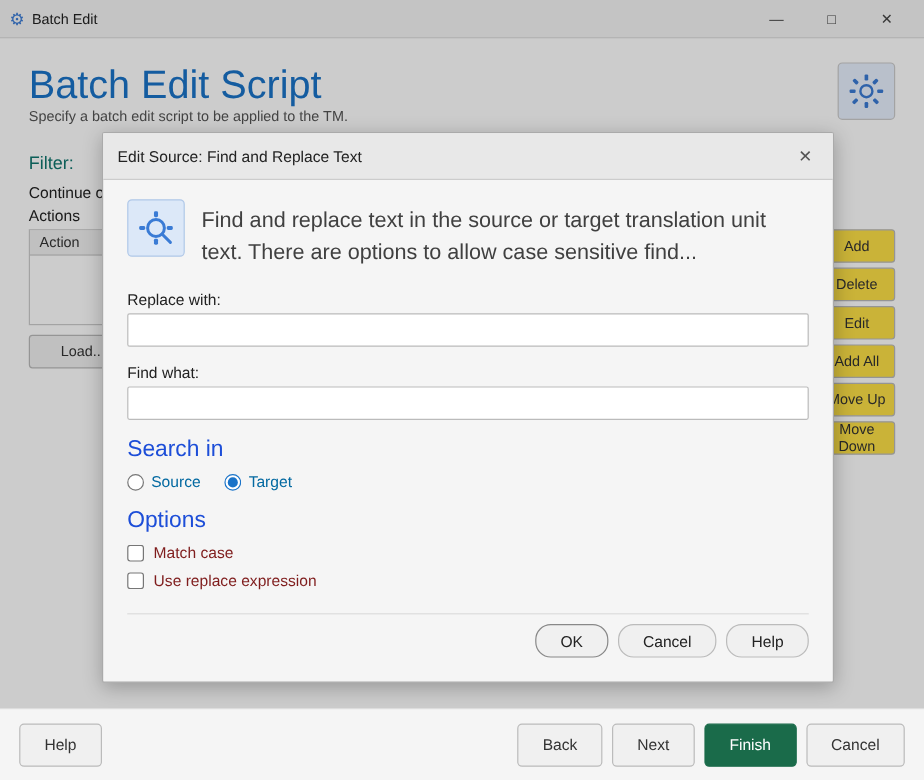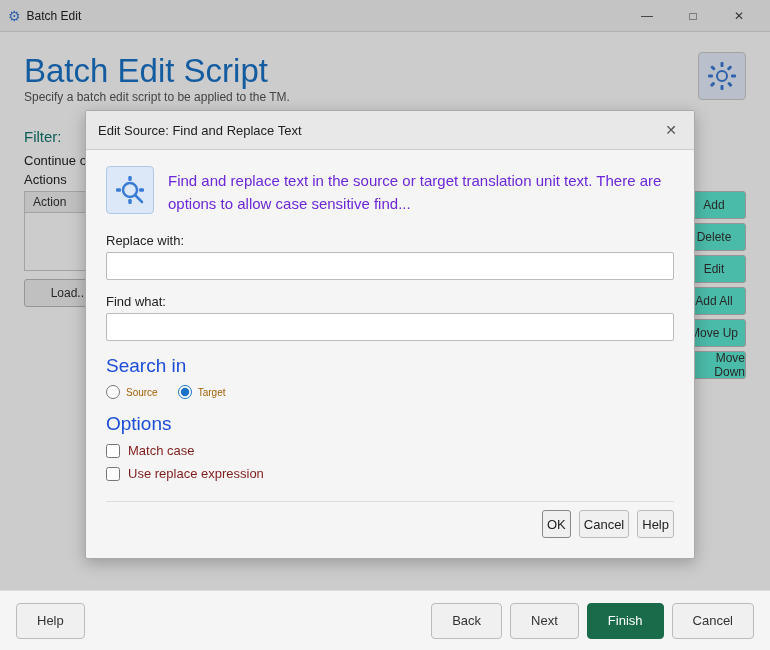--- a/index.html
+++ b/index.html
@@ -100,30 +100,29 @@
     .actions-table-header {
       background: #f0f0f0;
       border-bottom: 1px solid #ccc;
       padding: 3px 8px;
       font-size: 12px;
       color: #333;
     }
     .side-btn {
       width: 64px;
       height: 28px;
-      background: #5eead4;
+      background: #fde047;
       border: 1px solid #bbb;
       border-radius: 3px;
       cursor: pointer;
       font-size: 12px;
       color: #333;
       display: flex;
       align-items: center;
       justify-content: center;
-      text-align: right;
     }
 
     .bottom-buttons {
       display: flex;
       gap: 8px;
       margin-top: 8px;
     }
     .load-save-btn {
       width: 90px;
       height: 28px;
@@ -230,22 +229,22 @@
       height: 48px;
       flex-shrink: 0;
       background: #dce8f8;
       border: 1px solid #b0c8e8;
       border-radius: 4px;
       display: flex;
       align-items: center;
       justify-content: center;
     }
     .dialog-info-text {
-      font-size: 15px;
-      color: #6d28d9;
+      font-size: 18px;
+      color: #404040;
       line-height: 1.5;
       padding-top: 4px;
     }
 
     .form-group {
       margin-bottom: 14px;
     }
     .form-label {
       font-size: 13px;
       color: #222;
@@ -281,21 +280,21 @@
       align-items: center;
       gap: 6px;
       cursor: pointer;
     }
     .radio-input {
       width: 14px;
       height: 14px;
       cursor: pointer;
       accent-color: #1a73c8;
     }
-    .radio-label { font-size: 10px; color: #a16207; }
+    .radio-label { font-size: 13px; color: #0369a1; }
 
     .options-section {
       margin-bottom: 20px;
     }
     .checkbox-item {
       display: flex;
       align-items: center;
       gap: 8px;
       margin-bottom: 8px;
       cursor: pointer;
@@ -310,23 +309,23 @@
     .dialog-footer {
       display: flex;
       justify-content: flex-end;
       gap: 8px;
       padding-top: 8px;
       border-top: 1px solid #ddd;
       margin-top: 4px;
     }
     .dialog-btn {
       height: 28px;
-      padding: 0 4px;
+      padding: 0 20px;
       border: 1px solid #bbb;
-      border-radius: 3px;
+      border-radius: 13px;
       background: #f0f0f0;
       cursor: pointer;
       font-size: 13px;
       color: #222;
     }
     .dialog-btn.ok {
       background: #f0f0f0;
       border: 1px solid #888;
     }
   </style>

